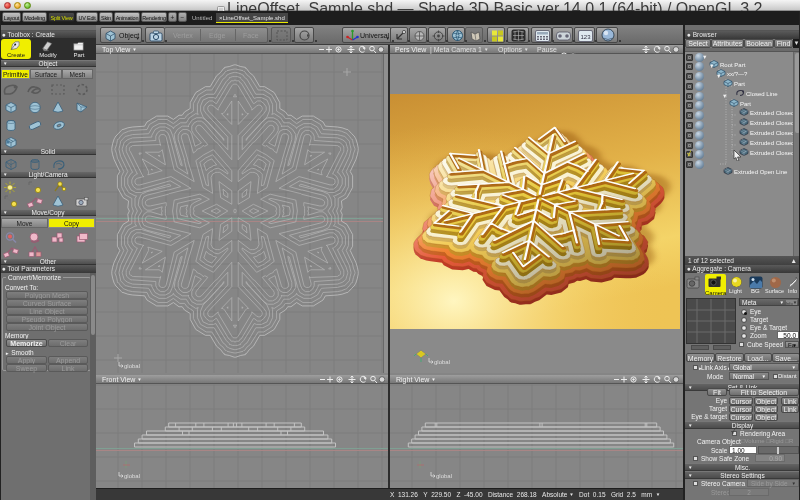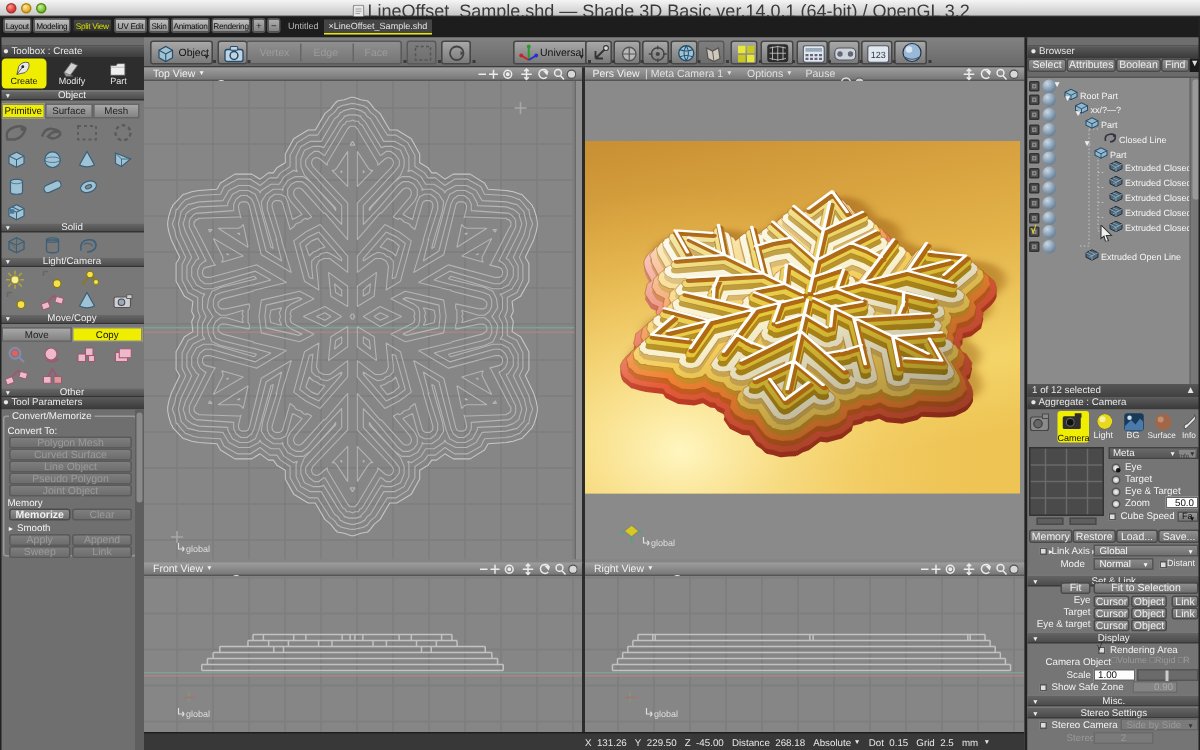--- a/index.html
+++ b/index.html
@@ -10,21 +10,21 @@
 .gbtn{background:linear-gradient(#909090,#6f6f6f);border:1px solid #4a4a4a;border-radius:2px;color:#f0f0f0;font-size:7px;text-align:center}
 .dbtn{background:linear-gradient(#7e7e7e,#6d6d6d);border:1px solid #5a5a5a;border-radius:2px;color:#9b9b9b;font-size:7px;text-align:center}
 .lbl65{font-size:6.5px;color:#f2f2f2}
 </style></head>
 <body>
 
 <div class="abs" style="left:0;top:0;width:800px;height:11px;background:linear-gradient(#f5f5f5,#c9c9c9);border-bottom:1px solid #8e8e8e">
  <div class="abs" style="left:4px;top:2px;width:7px;height:7px;border-radius:50%;background:radial-gradient(circle at 35% 30%,#ff9a90,#e4463c 60%,#b02c24);border:.5px solid #a33"></div>
  <div class="abs" style="left:14px;top:2px;width:7px;height:7px;border-radius:50%;background:radial-gradient(circle at 35% 30%,#ffe9a0,#efb040 60%,#c78a20);border:.5px solid #a80"></div>
  <div class="abs" style="left:24px;top:2px;width:7px;height:7px;border-radius:50%;background:radial-gradient(circle at 35% 30%,#c8f0a0,#78c840 60%,#4f9a28);border:.5px solid #580"></div>
- <div class="abs" style="left:235px;top:0;font-size:12px;color:#3a3a3a;white-space:nowrap"><svg width="8" height="9" viewBox="0 0 8 9" style="vertical-align:-1px;margin-right:2px">
+ <div class="abs" style="left:217px;top:0;font-size:16px;color:#3a3a3a;white-space:nowrap"><svg width="8" height="9" viewBox="0 0 8 9" style="vertical-align:-1px;margin-right:2px">
         <rect x="0.5" y="0.5" width="7" height="8" rx="1" fill="#e8e8e8" stroke="#888" stroke-width="0.8"></rect>
         <path d="M2 3 H6 M2 4.5 H6 M2 6 H5" stroke="#999" stroke-width="0.6"></path>
       </svg>LineOffset_Sample.shd — Shade 3D Basic ver.14.0.1 (64-bit) / OpenGL 3.2</div>
  <div class="abs" style="right:3px;top:1px;font-size:7px;color:#777"></div>
 </div>
 
 <div class="abs" style="left:0;top:11px;width:800px;height:14px;background:#1d1d1d">
  <div class="abs" style="left:2px;top:1px;height:11px;display:flex">
   <div style="height:10px;line-height:10px;width:19px;text-align:center;font-size:5.5px;letter-spacing:-0.2px;overflow:hidden;background:linear-gradient(#c2c2c2,#8d8d8d);color:#111;border:1px solid #555;border-radius:2px;margin-right:1px">Layout</div>
   <div style="height:10px;line-height:10px;width:25px;text-align:center;font-size:5.5px;letter-spacing:-0.2px;overflow:hidden;background:linear-gradient(#c2c2c2,#8d8d8d);color:#111;border:1px solid #555;border-radius:2px;margin-right:1px">Modeling</div>

